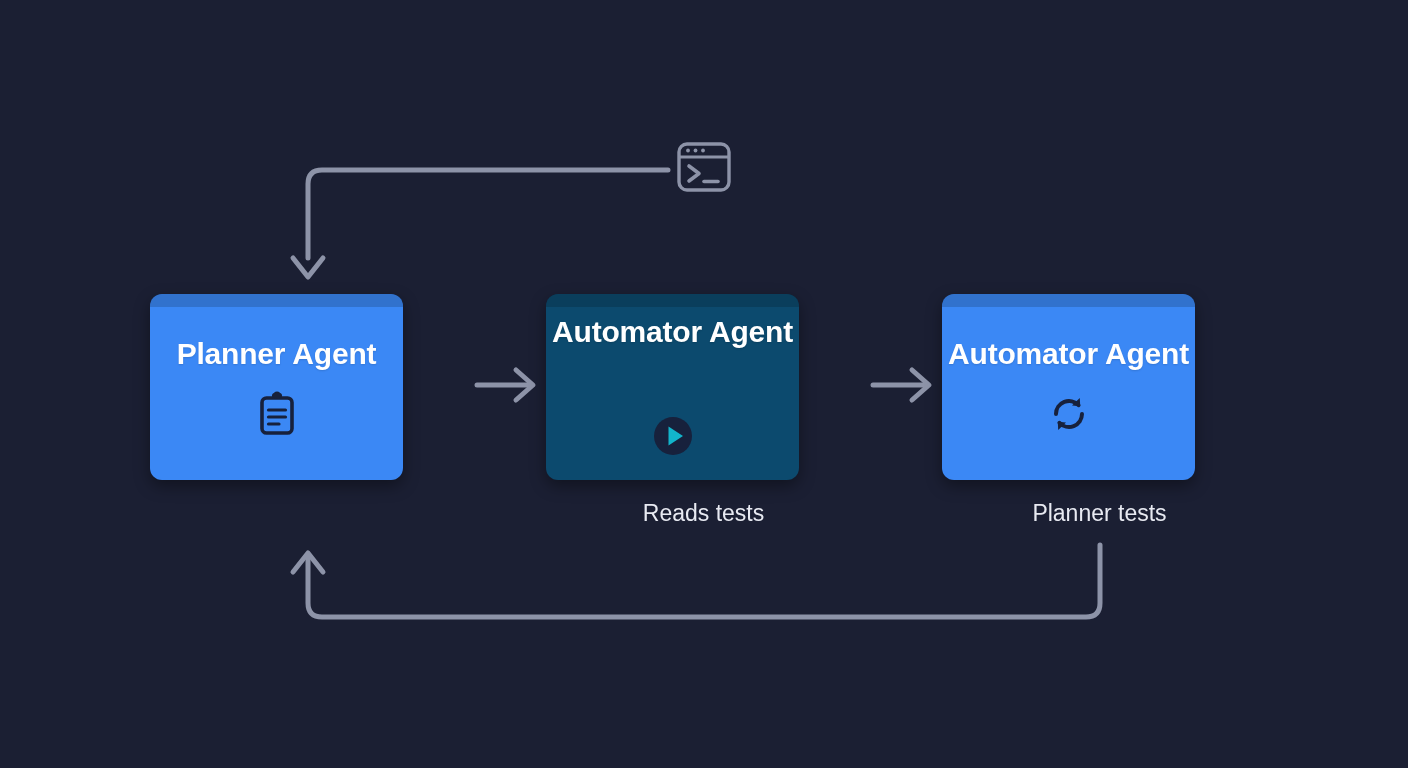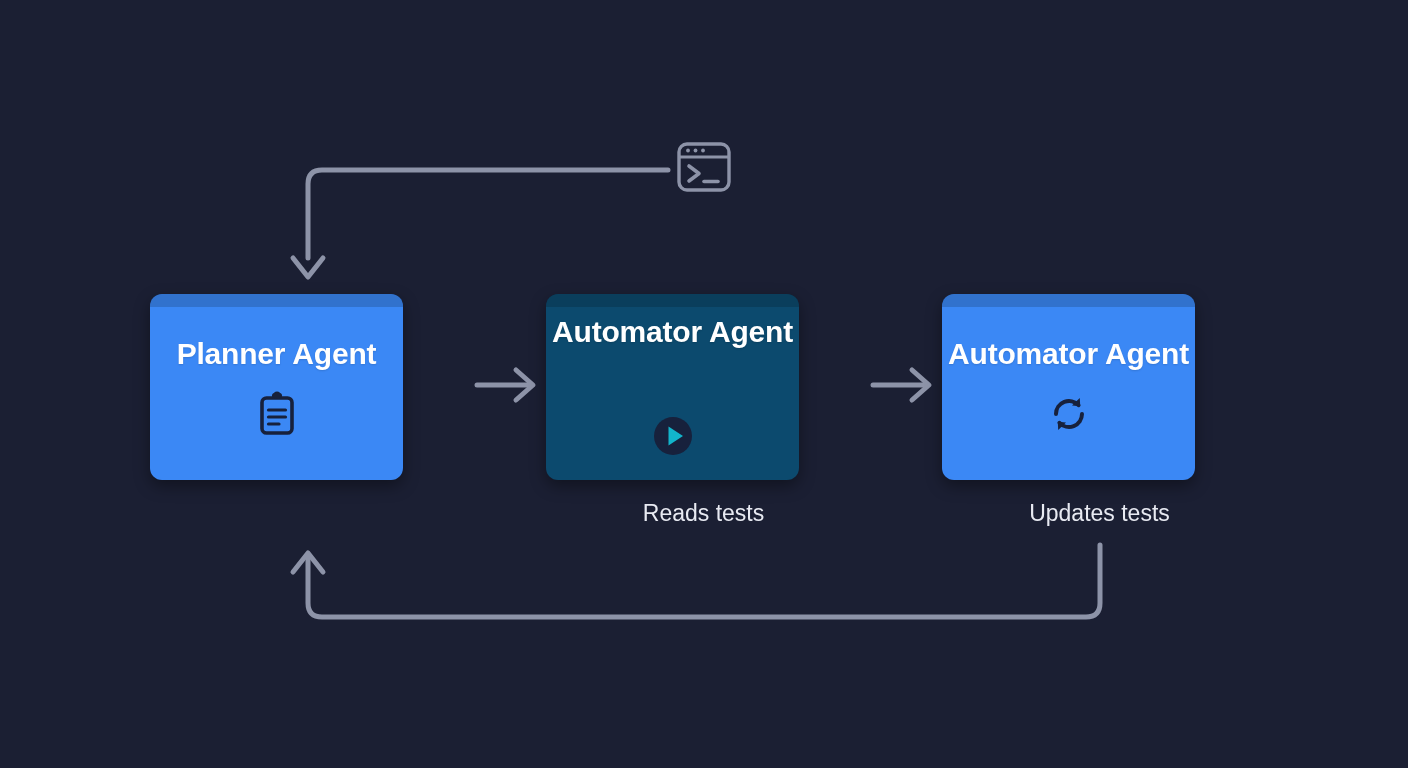--- a/index.html
+++ b/index.html
@@ -178,15 +178,15 @@
     <div class="node-title">Automator Agent</div>
     <span class="node-icon">
       <svg viewBox="0 0 46 46" width="46" height="46">
         <path d="M 36 23 A 13 13 0 0 1 13.5 31.8" fill="none" stroke="#17213c" stroke-width="4" stroke-linecap="round"></path>
         <path d="M 10 23 A 13 13 0 0 1 32.5 14.2" fill="none" stroke="#17213c" stroke-width="4" stroke-linecap="round"></path>
         <path d="M 33.8 7 L 34.2 15.2 L 26 14.6 Z" fill="#17213c"></path>
         <path d="M 12.2 39 L 11.8 30.8 L 20 31.4 Z" fill="#17213c"></path>
       </svg>
     </span>
   </div>
-  <div id="caption-maintainer" class="caption">Updates tests</div>
+  <div id="caption-maintainer" class="caption">Planner tests</div>
 
 </div>
 
 </body></html>

